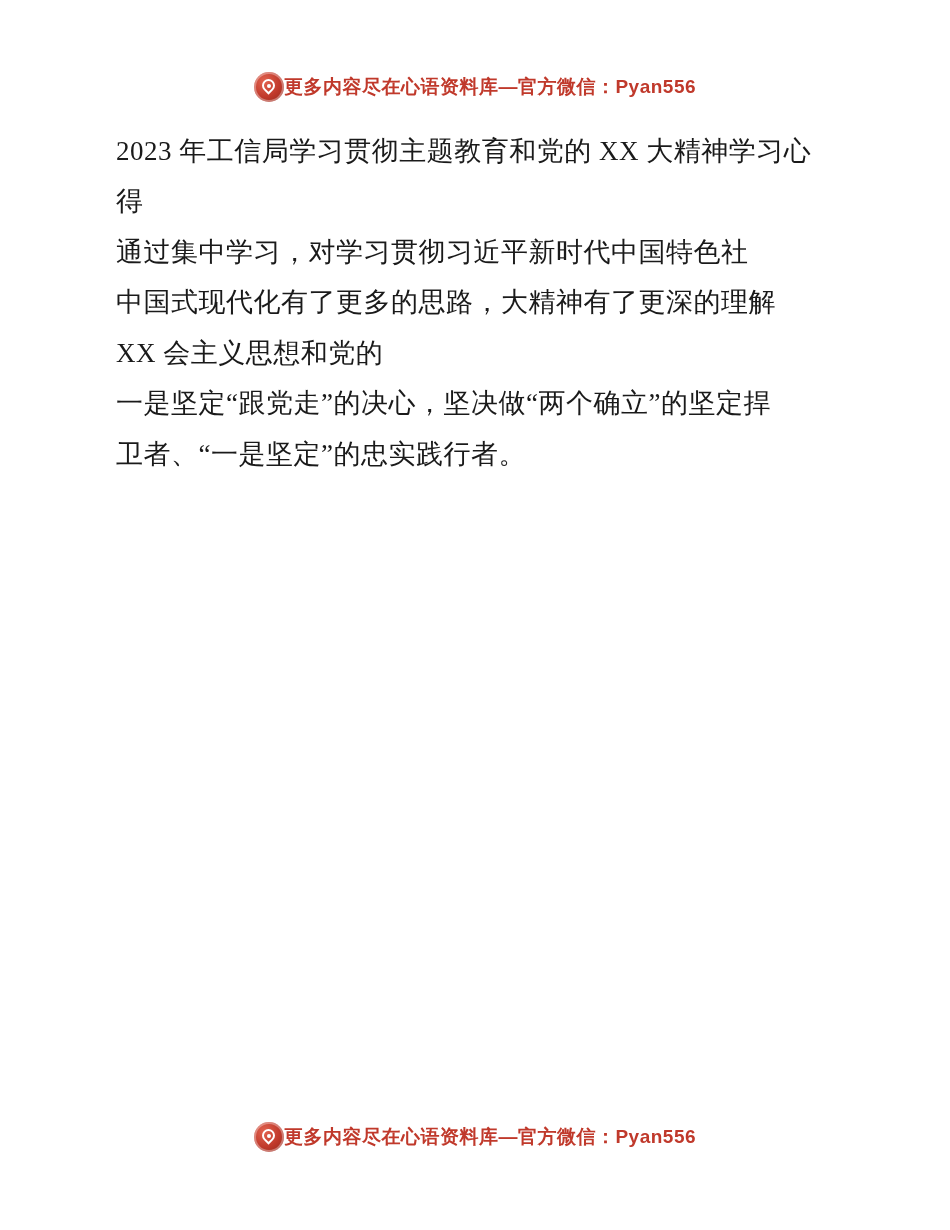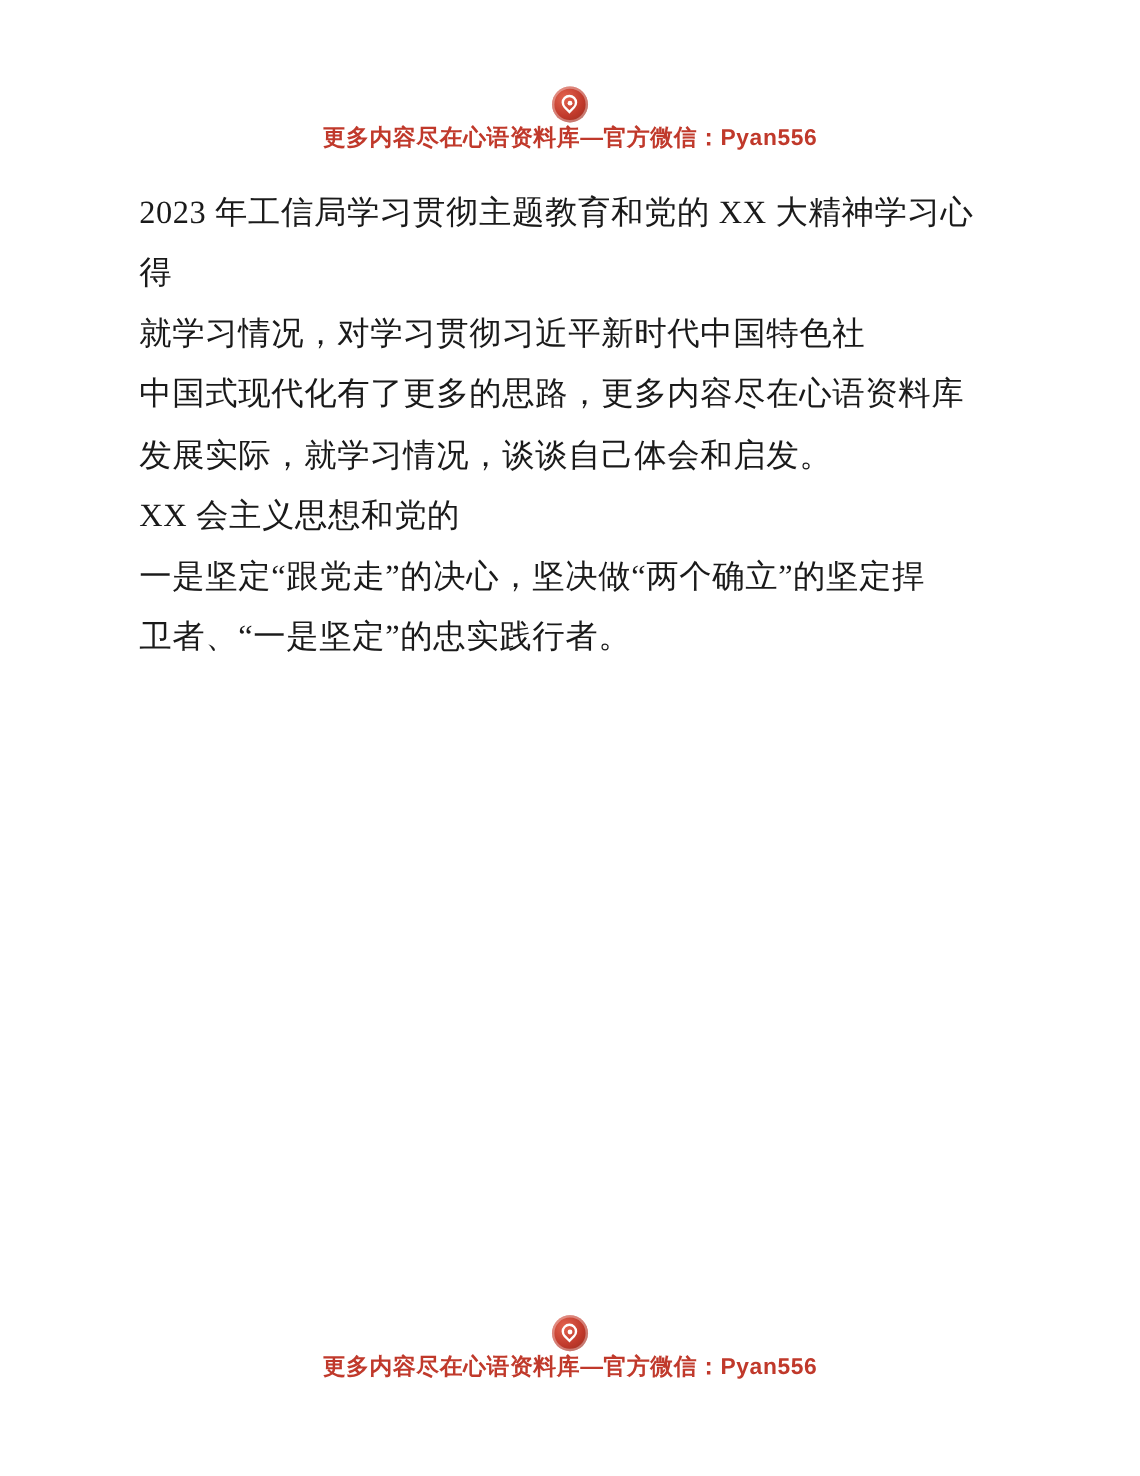--- a/index.html
+++ b/index.html
@@ -26,21 +26,20 @@
   }
 
   
   .watermark {
     display: flex;
     align-items: center;
     justify-content: center;
     gap: 0;
     width: 100%;
     box-sizing: border-box;
-    flex-direction: column;
   }
   .watermark-top {
     margin-top: 72px;
   }
   .watermark-bottom {
     position: absolute;
     left: 0;
     bottom: 78px;
   }
   .wm-logo {
@@ -108,23 +107,22 @@
 <div class="page">
 
   <div class="watermark watermark-top">
     <span class="wm-logo"></span>
     <span class="wm-text">更多内容尽在心语资料库—官方微信：Pyan556</span>
   </div>
 
   <div class="doc-body">
     <p class="para">2023 年工信局学习贯彻主题教育和党的 XX 大精神学习心</p>
     <p class="para">得</p>
-    <p class="para">就学习情况，对学习贯彻习近平新时代中国特色社</p>
-    <p class="para">中国式现代化有了更多的思路，更多内容尽在心语资料库</p>
-    <p class="para">发展实际，就学习情况，谈谈自己体会和启发。</p>
+    <p class="para">通过集中学习，对学习贯彻习近平新时代中国特色社</p>
+    <p class="para">中国式现代化有了更多的思路，大精神有了更深的理解</p>
     <p class="para">XX 会主义思想和党的</p>
     <p class="para">一是坚定“跟党走”的决心，坚决做“两个确立”的坚定捍</p>
     <p class="para tight">卫者、“一是坚定”的忠实践行者。</p>
   </div>
 
   <div class="watermark watermark-bottom">
     <span class="wm-logo"></span>
     <span class="wm-text">更多内容尽在心语资料库—官方微信：Pyan556</span>
   </div>
 

